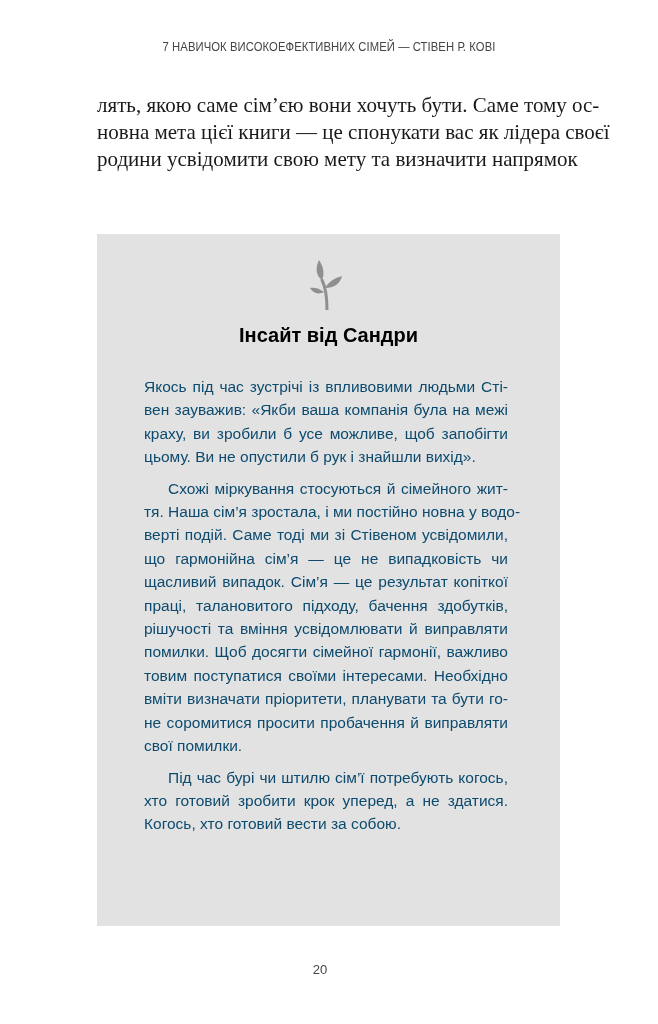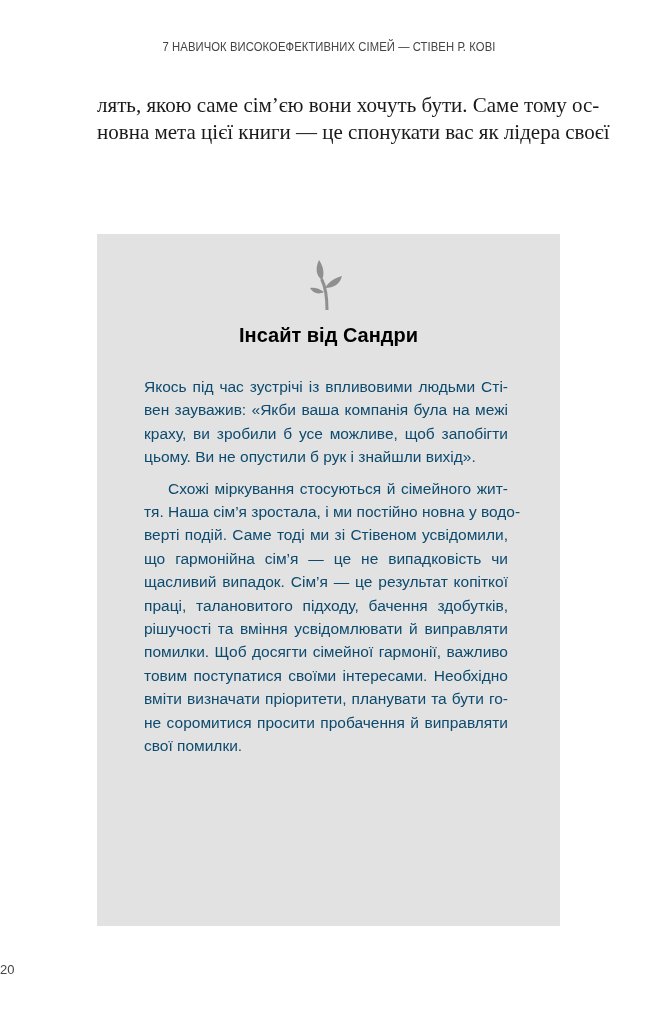--- a/index.html
+++ b/index.html
@@ -34,32 +34,33 @@
   .insight-body {
     position: absolute; top: 141px; left: 47px; width: 364px;
     font-family: "Liberation Sans", sans-serif; font-size: 15.5px; line-height: 23.4px;
     color: #0c4a6e;
   }
   .insight-body p { margin: 0 0 8px 0; }
   .insight-body .line { display: block; white-space: nowrap; text-align: justify; text-align-last: justify; }
   .insight-body .line.last { text-align-last: left; }
   .insight-body .indent { padding-left: 24px; }
   .page-number {
-    position: absolute; top: 962px; left: 0; width: 640px; 
+    position: absolute; top: 962px; left: 0; width: 640px; text-align: center;
     font-family: "Liberation Sans", sans-serif; font-size: 13px; color: #444;
   }
 </style>
 </head>
 <body>
 
 <div class="running-header">7 НАВИЧОК ВИСОКОЕФЕКТИВНИХ СІМЕЙ — СТІВЕН Р. КОВІ</div>
 
 <div class="body-text">
   <span class="line">лять, якою саме сім’єю вони хочуть бути. Саме тому ос-</span>
   <span class="line">новна мета цієї книги — це спонукати вас як лідера своєї</span>
+  <span class="line">родини усвідомити свою мету та визначити напрямок</span>
 </div>
 
 <div class="insight-box">
   <svg class="sprout" viewBox="0 0 34 52">
     <path d="M17 52 C17 40 16 30 12 22" stroke="#8f8f8f" stroke-width="3" fill="none" stroke-linecap="round"></path>
     <path d="M12 22 C6 18 5 10 9 2 C13 8 15 15 12 22 Z" fill="#8f8f8f"></path>
     <path d="M15 30 C20 22 26 20 32 18 C30 26 24 30 15 30 Z" fill="#8f8f8f"></path>
     <path d="M14 34 C9 30 4 29 0 30 C3 35 8 37 14 34 Z" fill="#8f8f8f"></path>
   </svg>
   <h2 class="insight-title">Інсайт від Сандри</h2>
@@ -77,16 +78,21 @@
       <span class="line">що гармонійна сім’я — це не випадковість чи</span>
       <span class="line">щасливий випадок. Сім’я — це результат копіткої</span>
       <span class="line">праці, талановитого підходу, бачення здобутків,</span>
       <span class="line">рішучості та вміння усвідомлювати й виправляти</span>
       <span class="line">помилки. Щоб досягти сімейної гармонії, важливо</span>
       <span class="line">товим поступатися своїми інтересами. Необхідно</span>
       <span class="line">вміти визначати пріоритети, планувати та бути го-</span>
       <span class="line">не соромитися просити пробачення й виправляти</span>
       <span class="line last">свої помилки.</span>
     </p>
+    <p>
+      <span class="line indent">Під час бурі чи штилю сім’ї потребують когось,</span>
+      <span class="line">хто готовий зробити крок уперед, а не здатися.</span>
+      <span class="line last">Когось, хто готовий вести за собою.</span>
+    </p>
   </div>
 </div>
 
 <div class="page-number">20</div>
 
 </body></html>

